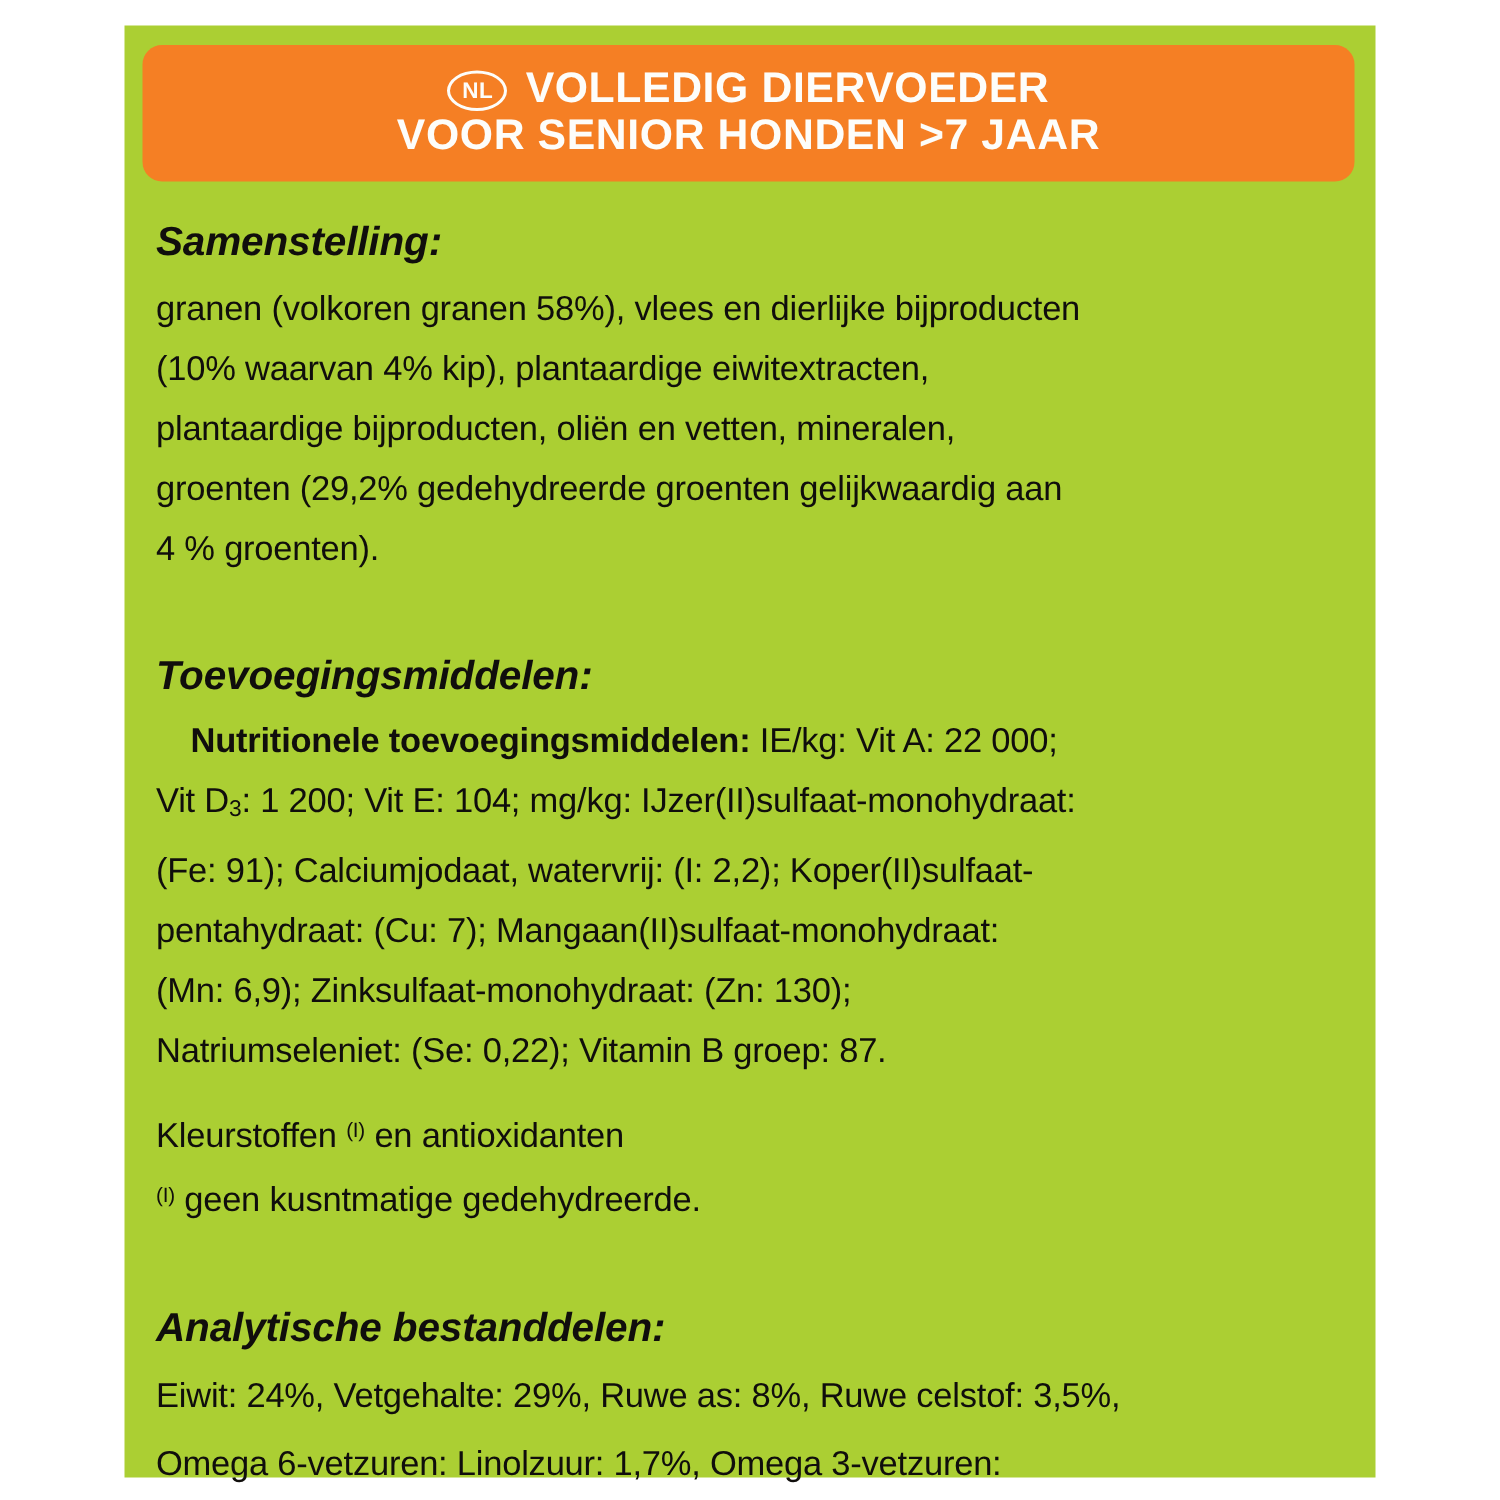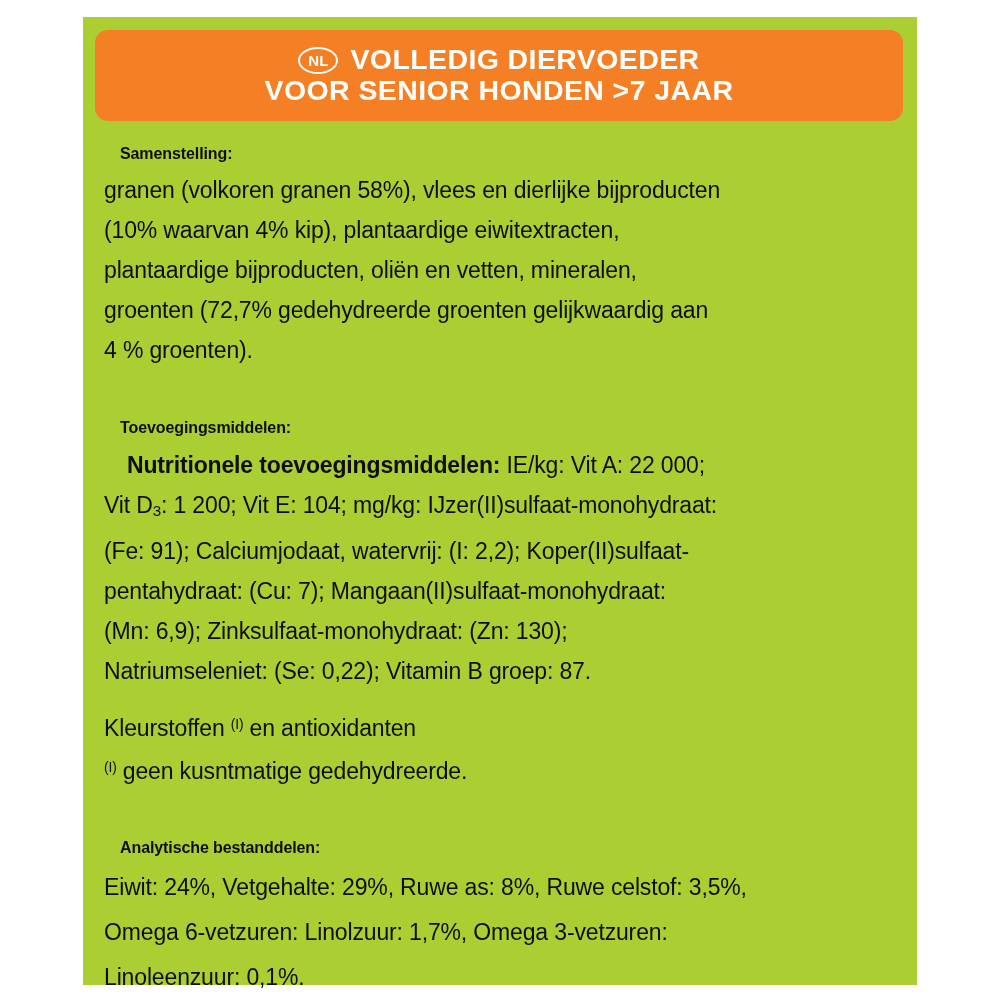--- a/index.html
+++ b/index.html
@@ -84,25 +84,26 @@
     top: 127px;
     width: 800px;
   }
 
   .section { margin: 0; }
   .section-gap-lg { height: 48px; }
   .section-gap-sm { height: 14px; }
 
   .sec-heading {
     color: #100e0c;
-    font-size: 16px;
+    font-size: 27px;
     font-weight: 700;
     line-height: 1.28;
     letter-spacing: -0.1px;
-    margin: 0 0 6px 16px;
+    margin: 0 0 6px 0;
+    font-style: italic;
   }
 
   .para {
     color: #100e0c;
     font-size: 23px;
     font-weight: 400;
     line-height: 40px;
     letter-spacing: -0.15px;
     margin: 0;
   }
@@ -145,21 +146,21 @@
     </div>
 
     <div class="body-area">
 
       <div class="section">
         <div class="sec-heading">Samenstelling:</div>
         <div class="para para-tight">
           <span class="ln">granen (volkoren granen 58%), vlees en dierlijke bijproducten</span>
           <span class="ln">(10% waarvan 4% kip), plantaardige eiwitextracten,</span>
           <span class="ln">plantaardige bijproducten, oliën en vetten, mineralen,</span>
-          <span class="ln">groenten (72,7% gedehydreerde groenten gelijkwaardig aan</span>
+          <span class="ln">groenten (29,2% gedehydreerde groenten gelijkwaardig aan</span>
           <span class="ln">4 % groenten).</span>
         </div>
       </div>
 
       <div class="section-gap-lg"></div>
 
       <div class="section">
         <div class="sec-heading">Toevoegingsmiddelen:</div>
         <div class="para para-tight">
           <span class="ln"><span class="para-bold-lead">Nutritionele toevoegingsmiddelen:</span><span> IE/kg: Vit A: 22 000;</span></span>

